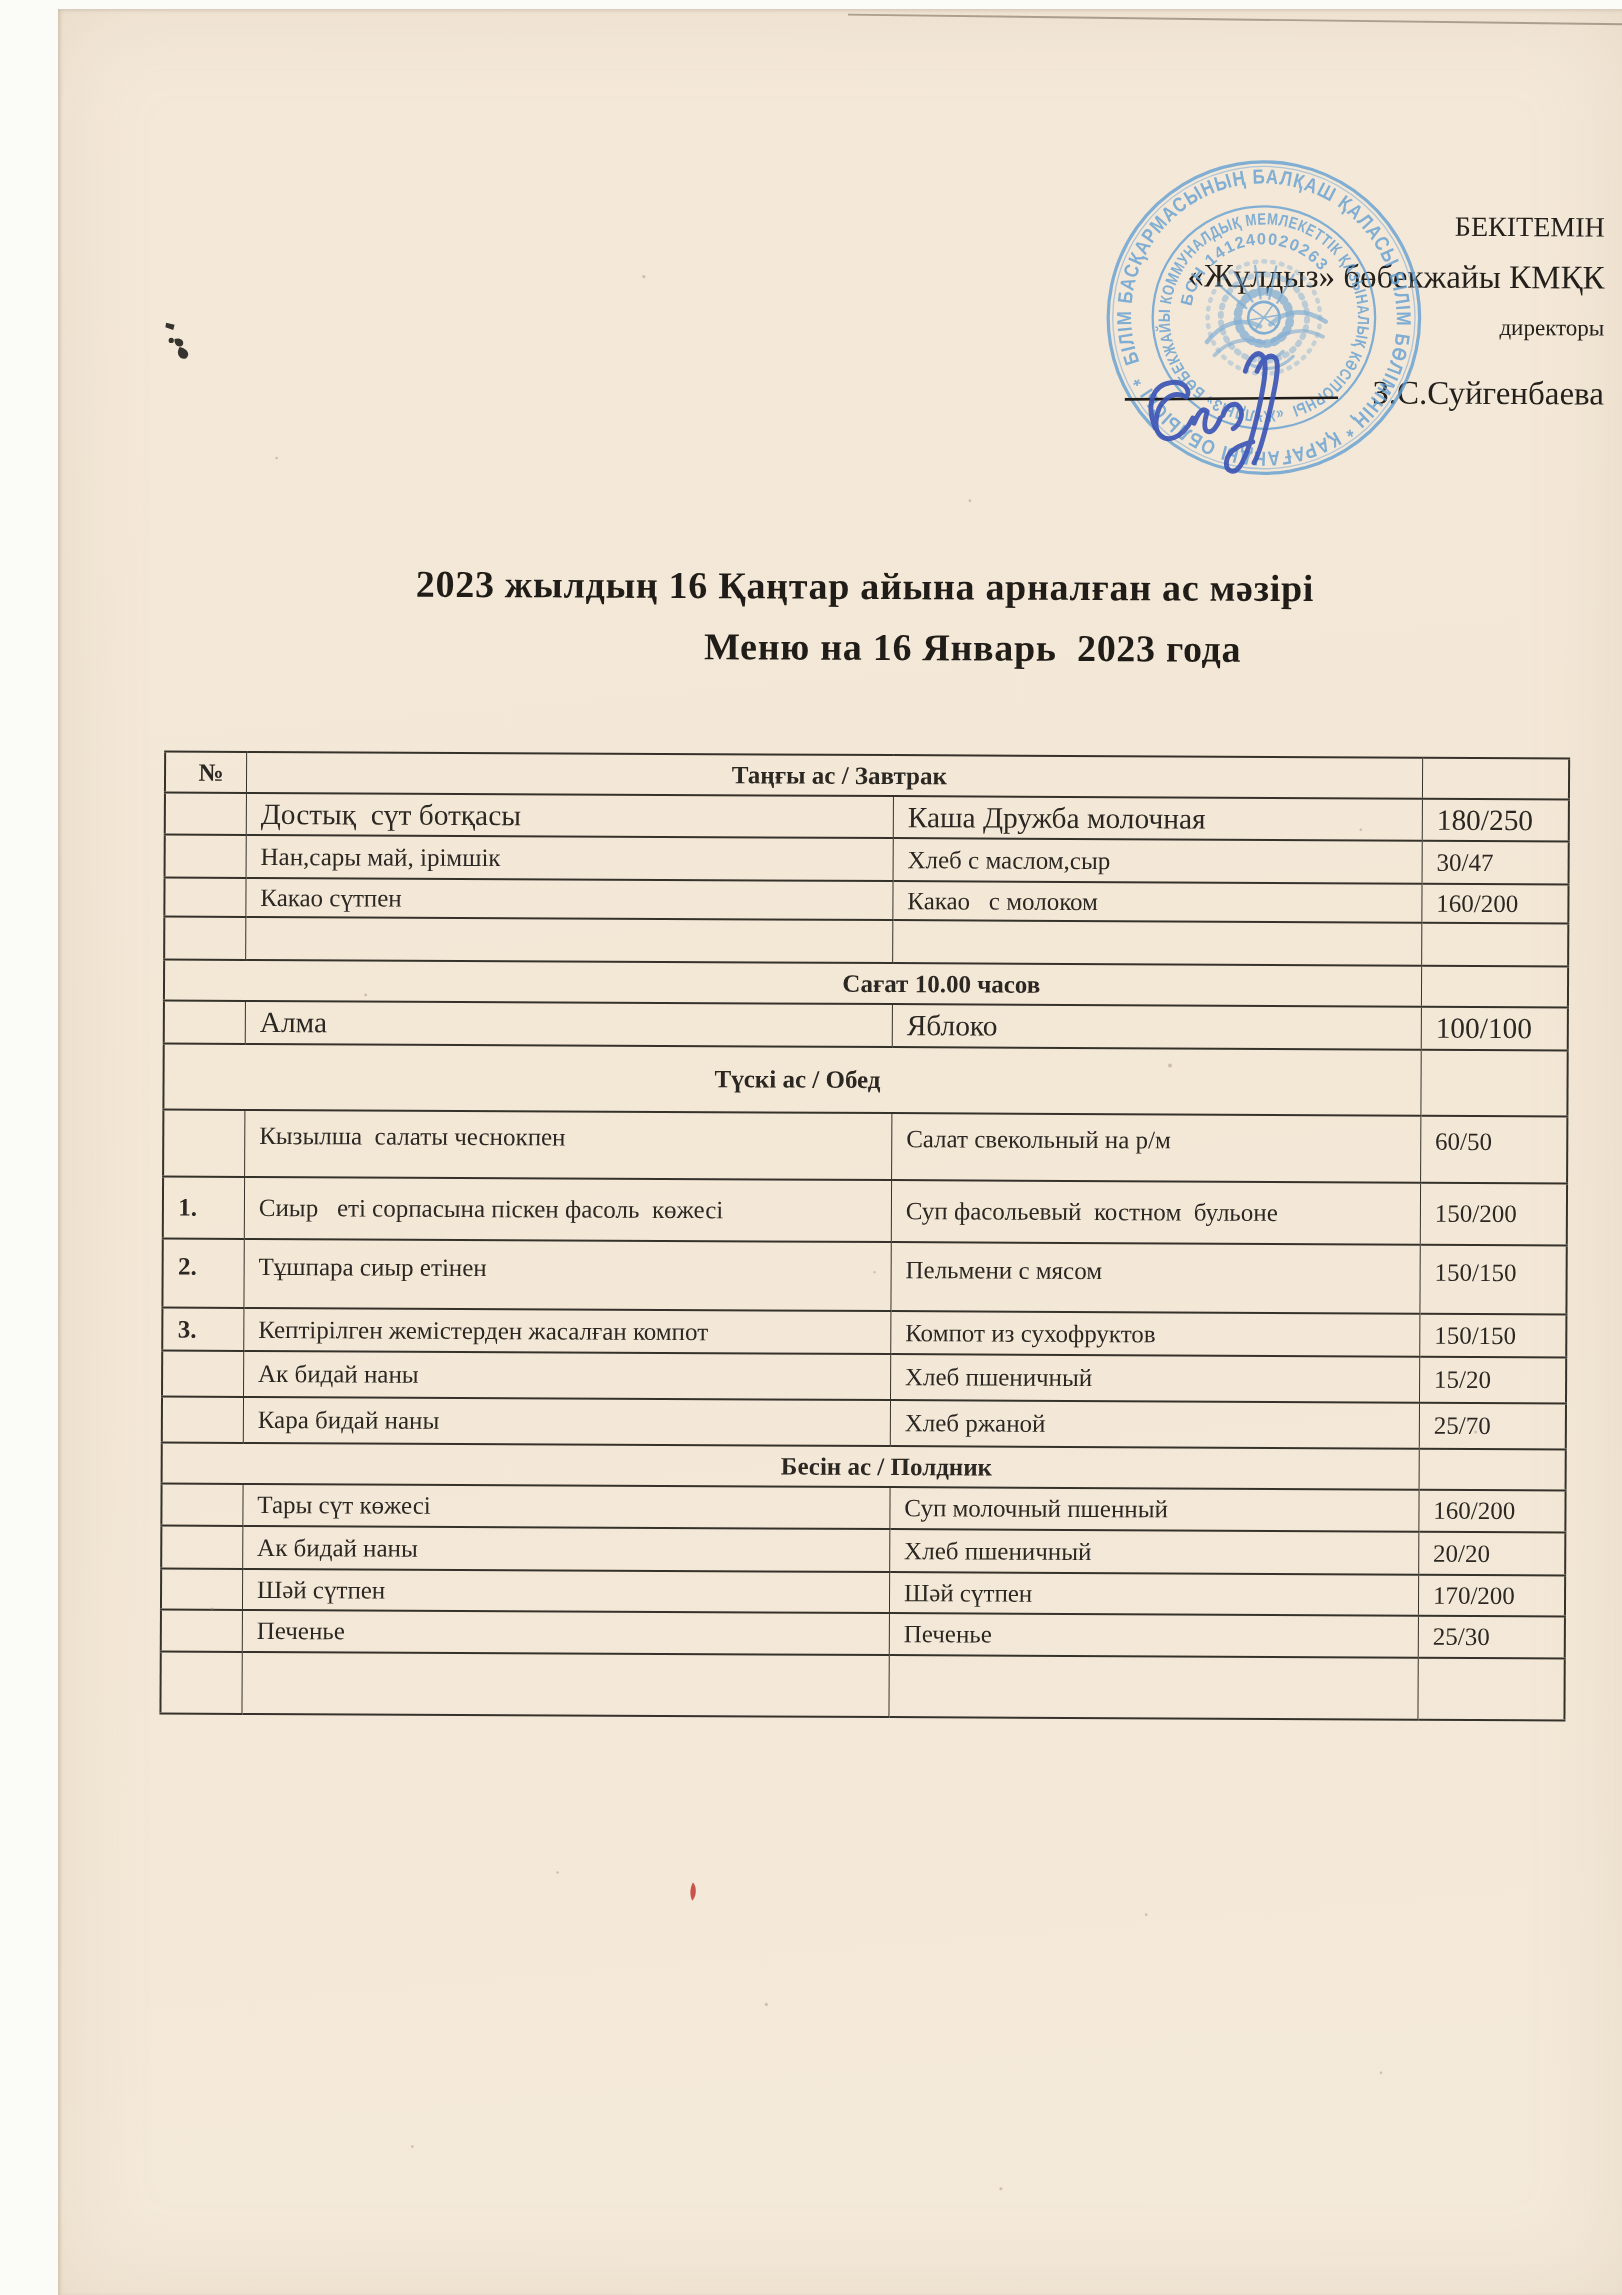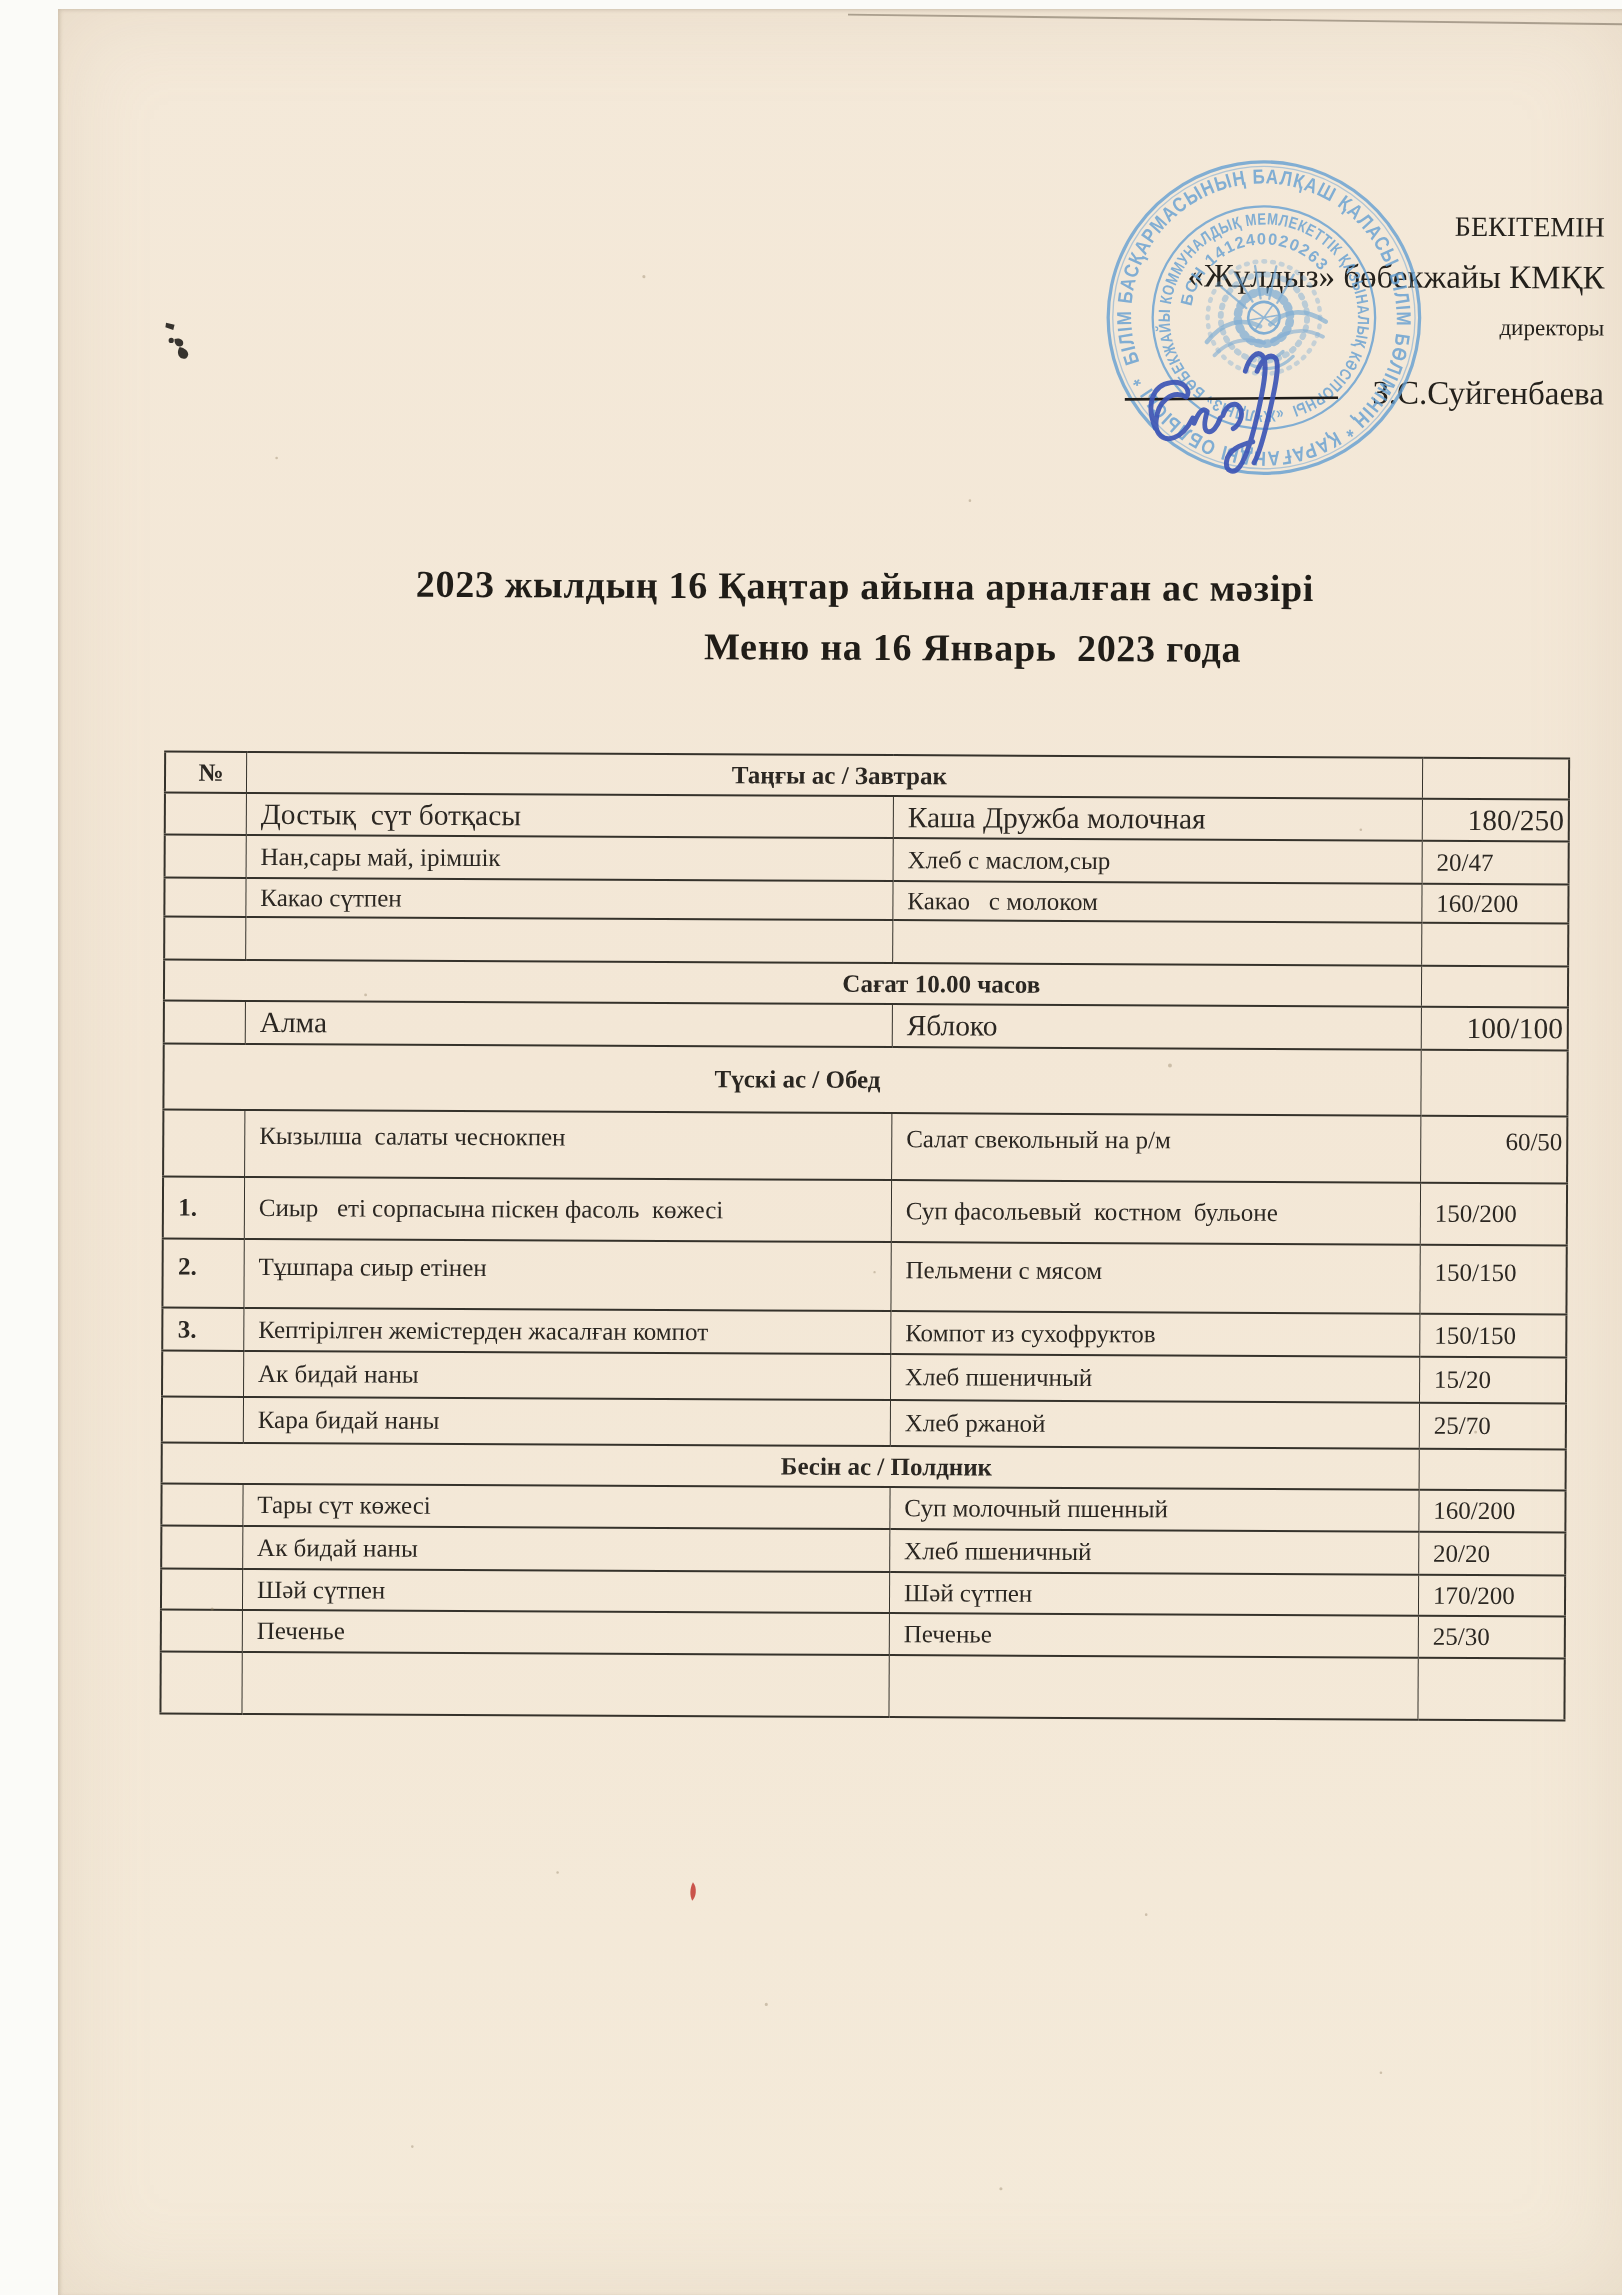--- a/index.html
+++ b/index.html
@@ -37,21 +37,21 @@
     overflow:hidden;white-space:pre;
   }
   table.menu-table{border:2px solid #35322b;}
   td.cell-no{padding-left:15.7px;font-weight:bold;font-size:27.5px;}
   td.no-head{text-align:center;padding-left:1.3px;font-weight:bold;font-size:29px;}
   td.span-head{text-align:center;font-weight:bold;font-size:31px;}
   td.sec{text-align:center;font-weight:bold;font-size:31px;padding-left:0;}
   td.sec.ind-sagat{padding-left:301px;}
   td.sec.ind-besin{padding-left:196px;}
   tr.big td{font-size:29.4px;}
-  td.val-center{text-align:right;padding-left:5.2px;}
+  td.val-center{text-align:left;padding-left:5.2px;}
   tr.r-head{height:41px;}
   tr.r-dostyk{height:42px;}
   tr.r-nan{height:43px;}
   tr.r-kakao{height:39px;}
   tr.r-empty1{height:43px;}
   tr.r-sagat{height:41px;}
   tr.r-alma{height:43px;}
   tr.r-tuski{height:66px;}
   tr.r-kyzylsha{height:67px;}
   tr.r-n1{height:62px;}
@@ -104,21 +104,21 @@
       <tr class="r-dostyk big">
         <td class="cell-no"></td>
         <td>Достық  сүт ботқасы</td>
         <td>Каша Дружба молочная</td>
         <td class="val-center">180/250</td>
       </tr>
       <tr class="r-nan">
         <td class="cell-no"></td>
         <td>Нан,сары май, ірімшік</td>
         <td>Хлеб с маслом,сыр</td>
-        <td>20/47</td>
+        <td>30/47</td>
       </tr>
       <tr class="r-kakao">
         <td class="cell-no"></td>
         <td>Какао сүтпен</td>
         <td>Какао   с молоком</td>
         <td>160/200</td>
       </tr>
       <tr class="r-empty1">
         <td></td>
             <td></td>

